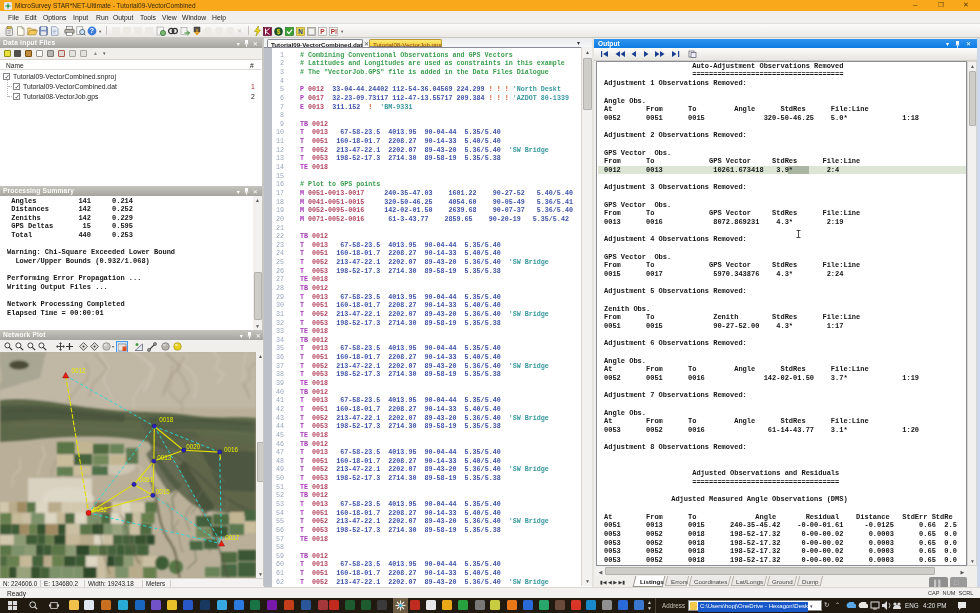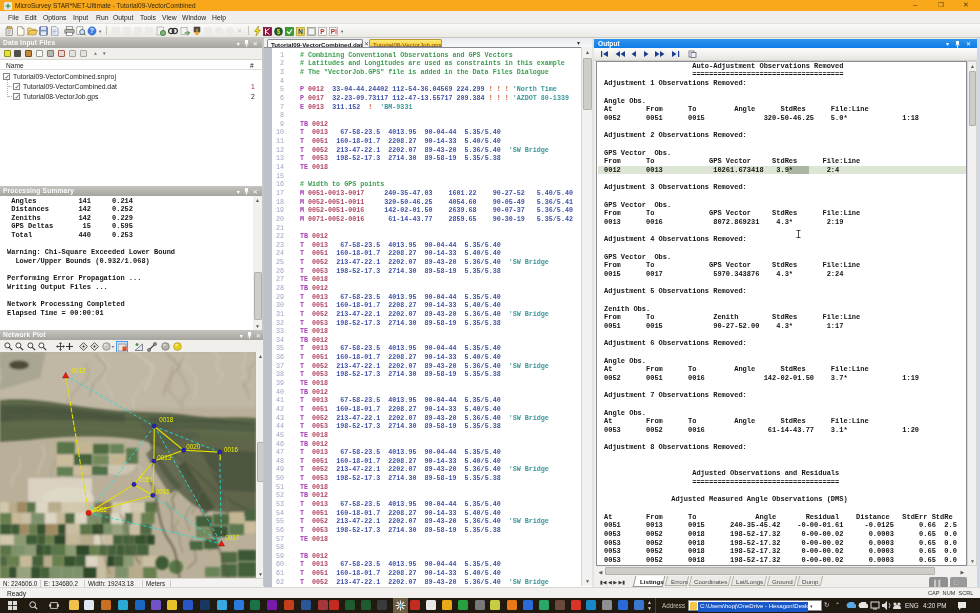--- a/index.html
+++ b/index.html
@@ -629,36 +629,36 @@
 57
 58
 59
 60
 61
 62</pre>
    <pre class="ab" style="left:36px;top:3.2px;font-weight:bold;font-size:6.7px"><i class="c"># Combining Conventional Observations and GPS Vectors</i>
 <i class="c"># Latitudes and Longitudes are used as constraints in this example</i>
 <i class="c"># The "VectorJob.GPS" file is added in the Data Files Dialogue</i>
 
-<i class="k">P</i> <i class="i">0012</i>  <i class="n">33-04-44.24402 112-54-36.04569 224.299</i> <i class="b">! ! !</i> <i class="s">'North Time</i>
+<i class="k">P</i> <i class="i">0012</i>  <i class="n">33-04-44.24402 112-54-36.04569 224.299</i> <i class="b">! ! !</i> <i class="s">'North Deskt</i>
 <i class="k">P</i> <i class="i">0017</i>  <i class="n">32-23-09.73117 112-47-13.55717 209.384</i> <i class="b">! ! !</i> <i class="s">'AZDOT 80-1339</i>
 <i class="k">E</i> <i class="i">0013</i>  <i class="n">311.152</i>  <i class="b">!</i>  <i class="s">'BM-9331</i>
 
 <i class="k">TB</i> <i class="i">0012</i>
 <i class="k">T</i>  <i class="i">0013</i>   <i class="n">67-58-23.5  4013.95  90-04-44  5.35/5.40</i>
 <i class="k">T</i>  <i class="i">0051</i>  <i class="n">160-18-01.7  2208.27  90-14-33  5.40/5.40</i>
 <i class="k">T</i>  <i class="i">0052</i>  <i class="n">213-47-22.1  2202.07  89-43-20  5.36/5.40</i>  <i class="s">'SW Bridge</i>
 <i class="k">T</i>  <i class="i">0053</i>  <i class="n">198-52-17.3  2714.30  89-58-19  5.35/5.38</i>
 <i class="k">TE</i> <i class="i">0018</i>
 
-<i class="c"># Width to GPS points</i>
+<i class="c"># Plot to GPS points</i>
 <i class="k">M</i> <i class="i">0051-0013-0017</i>     <i class="n">240-35-47.03    1601.22    90-27-52   5.40/5.40</i>
-<i class="k">M</i> <i class="i">0052-0051-0011</i>     <i class="n">320-50-46.25    4054.60    90-05-49   5.36/5.41</i>
-<i class="k">M</i> <i class="i">0052-0051-0016</i>     <i class="n">142-02-01.50    2639.68    90-07-37   5.36/5.40</i>
-<i class="k">M</i> <i class="i">0071-0052-0016</i>      <i class="n">61-14-43.77    2859.65    90-30-19   5.35/5.42</i>
+<i class="k">M</i> <i class="i">0041-0051-0015</i>     <i class="n">320-50-46.25    4054.60    90-05-49   5.36/5.41</i>
+<i class="k">M</i> <i class="i">0052-0095-0016</i>     <i class="n">142-02-01.50    2639.68    90-07-37   5.36/5.40</i>
+<i class="k">M</i> <i class="i">0071-0052-0016</i>      <i class="n">61-3-43.77    2859.65    90-20-19   5.35/5.42</i>
 
 <i class="k">TB</i> <i class="i">0012</i>
 <i class="k">T</i>  <i class="i">0013</i>   <i class="n">67-58-23.5  4013.95  90-04-44  5.35/5.40</i>
 <i class="k">T</i>  <i class="i">0051</i>  <i class="n">160-18-01.7  2208.27  90-14-33  5.40/5.40</i>
 <i class="k">T</i>  <i class="i">0052</i>  <i class="n">213-47-22.1  2202.07  89-43-20  5.36/5.40</i>  <i class="s">'SW Bridge</i>
 <i class="k">T</i>  <i class="i">0053</i>  <i class="n">198-52-17.3  2714.30  89-58-19  5.35/5.38</i>
 <i class="k">TE</i> <i class="i">0018</i>
 <i class="k">TB</i> <i class="i">0012</i>
 <i class="k">T</i>  <i class="i">0013</i>   <i class="n">67-58-23.5  4013.95  90-04-44  5.35/5.40</i>
 <i class="k">T</i>  <i class="i">0051</i>  <i class="n">160-18-01.7  2208.27  90-14-33  5.40/5.40</i>

